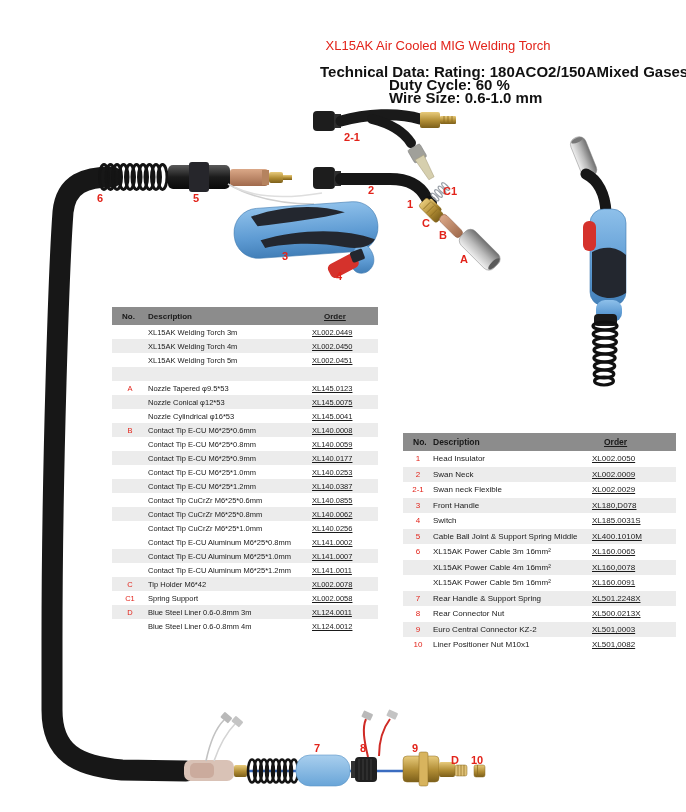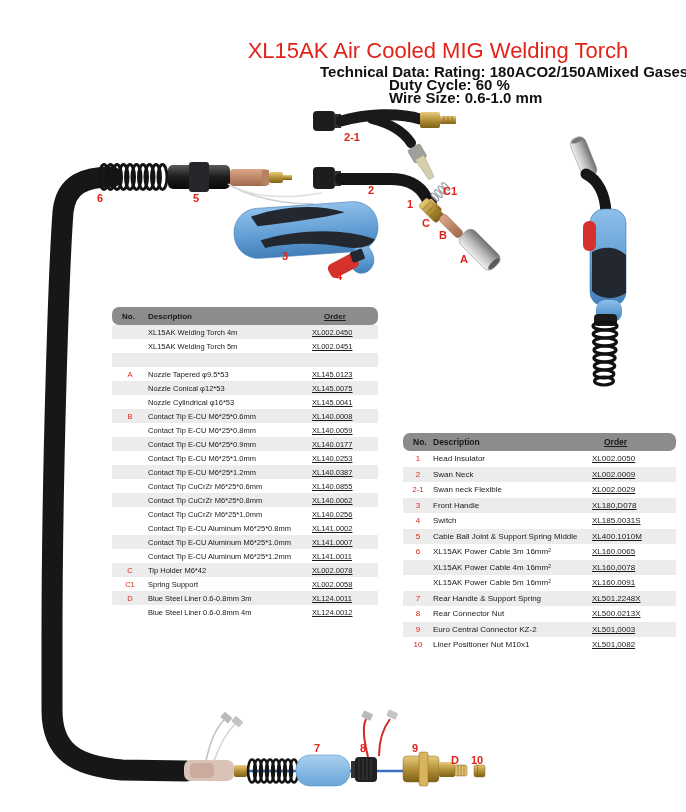--- a/index.html
+++ b/index.html
@@ -5,38 +5,38 @@
   html,body{margin:0;padding:0;}
   body{
     width:686px;height:812px;position:relative;overflow:hidden;
     background:#ffffff;font-family:"Liberation Sans", sans-serif;
     -webkit-font-smoothing:antialiased;
   }
   .abs{position:absolute;}
   
   .page-title{
     left:190px;top:38px;width:496px;text-align:center;
-    font-size:22px;color:#e2231a;letter-spacing:0px;white-space:nowrap;
+    font-size:13px;color:#e2231a;letter-spacing:0px;white-space:nowrap;
   }
   .tech{
     left:320px;top:66px;font-size:15px;font-weight:bold;color:#111;
     line-height:12.8px;white-space:nowrap;
   }
   .tech .indent{margin-left:69px;}
   
   .dlabel{
     position:absolute;color:#e2231a;font-size:11px;font-weight:bold;
     transform:translate(-50%,-50%);white-space:nowrap;
   }
   
   .ptable{position:absolute;font-size:var(--fs);}
   .ptable.left{left:112px;top:307px;width:266px;--noW:36px;--orderW:66px;--rowH:14px;--fs:7.5px;}
   .ptable.right{left:403px;top:433px;width:273px;--noW:30px;--orderW:84px;--rowH:15.5px;--fs:8px;}
   .thead,.trow{display:grid;grid-template-columns:var(--noW) 1fr var(--orderW);align-items:center;}
-  .thead{height:18px;background:#8c8c8c;font-weight:bold;font-size:calc(var(--fs) + 0.5px);color:#151515;border-radius:7px;}
+  .thead{height:18px;background:#8c8c8c;font-weight:bold;font-size:calc(var(--fs) + 0.5px);color:#151515;}
   .thead .c-no{text-align:left;padding-left:10px;color:#151515;}
   .thead .c-order{padding-left:12px;}
   .trow{height:var(--rowH);}
   .trow.alt{background:#ececec;}
   .cell{overflow:hidden;white-space:nowrap;}
   .c-no{text-align:center;color:#e2231a;}
   .c-desc{color:#1a1a1a;}
   .c-order{color:#1a1a1a;text-decoration:underline;}
   svg{position:absolute;left:0;top:0;}
 </style>
@@ -264,20 +264,25 @@
 <div class="dlabel" style="left:455px;top:760px;">D</div>
 <div class="dlabel" style="left:477px;top:760px;">10</div>
 
 <div class="ptable left">
   <div class="thead">
     <div class="cell c-no">No.</div>
     <div class="cell c-desc">Description</div>
     <div class="cell c-order">Order</div>
   </div>
   <div class="tbody">
+      <div class="trow">
+        <div class="cell c-no"></div>
+        <div class="cell c-desc">XL15AK Welding Torch 3m</div>
+        <div class="cell c-order">XL002.0449</div>
+      </div>
       <div class="trow alt">
         <div class="cell c-no"></div>
         <div class="cell c-desc">XL15AK Welding Torch 4m</div>
         <div class="cell c-order">XL002.0450</div>
       </div>
       <div class="trow">
         <div class="cell c-no"></div>
         <div class="cell c-desc">XL15AK Welding Torch 5m</div>
         <div class="cell c-order">XL002.0451</div>
       </div>

